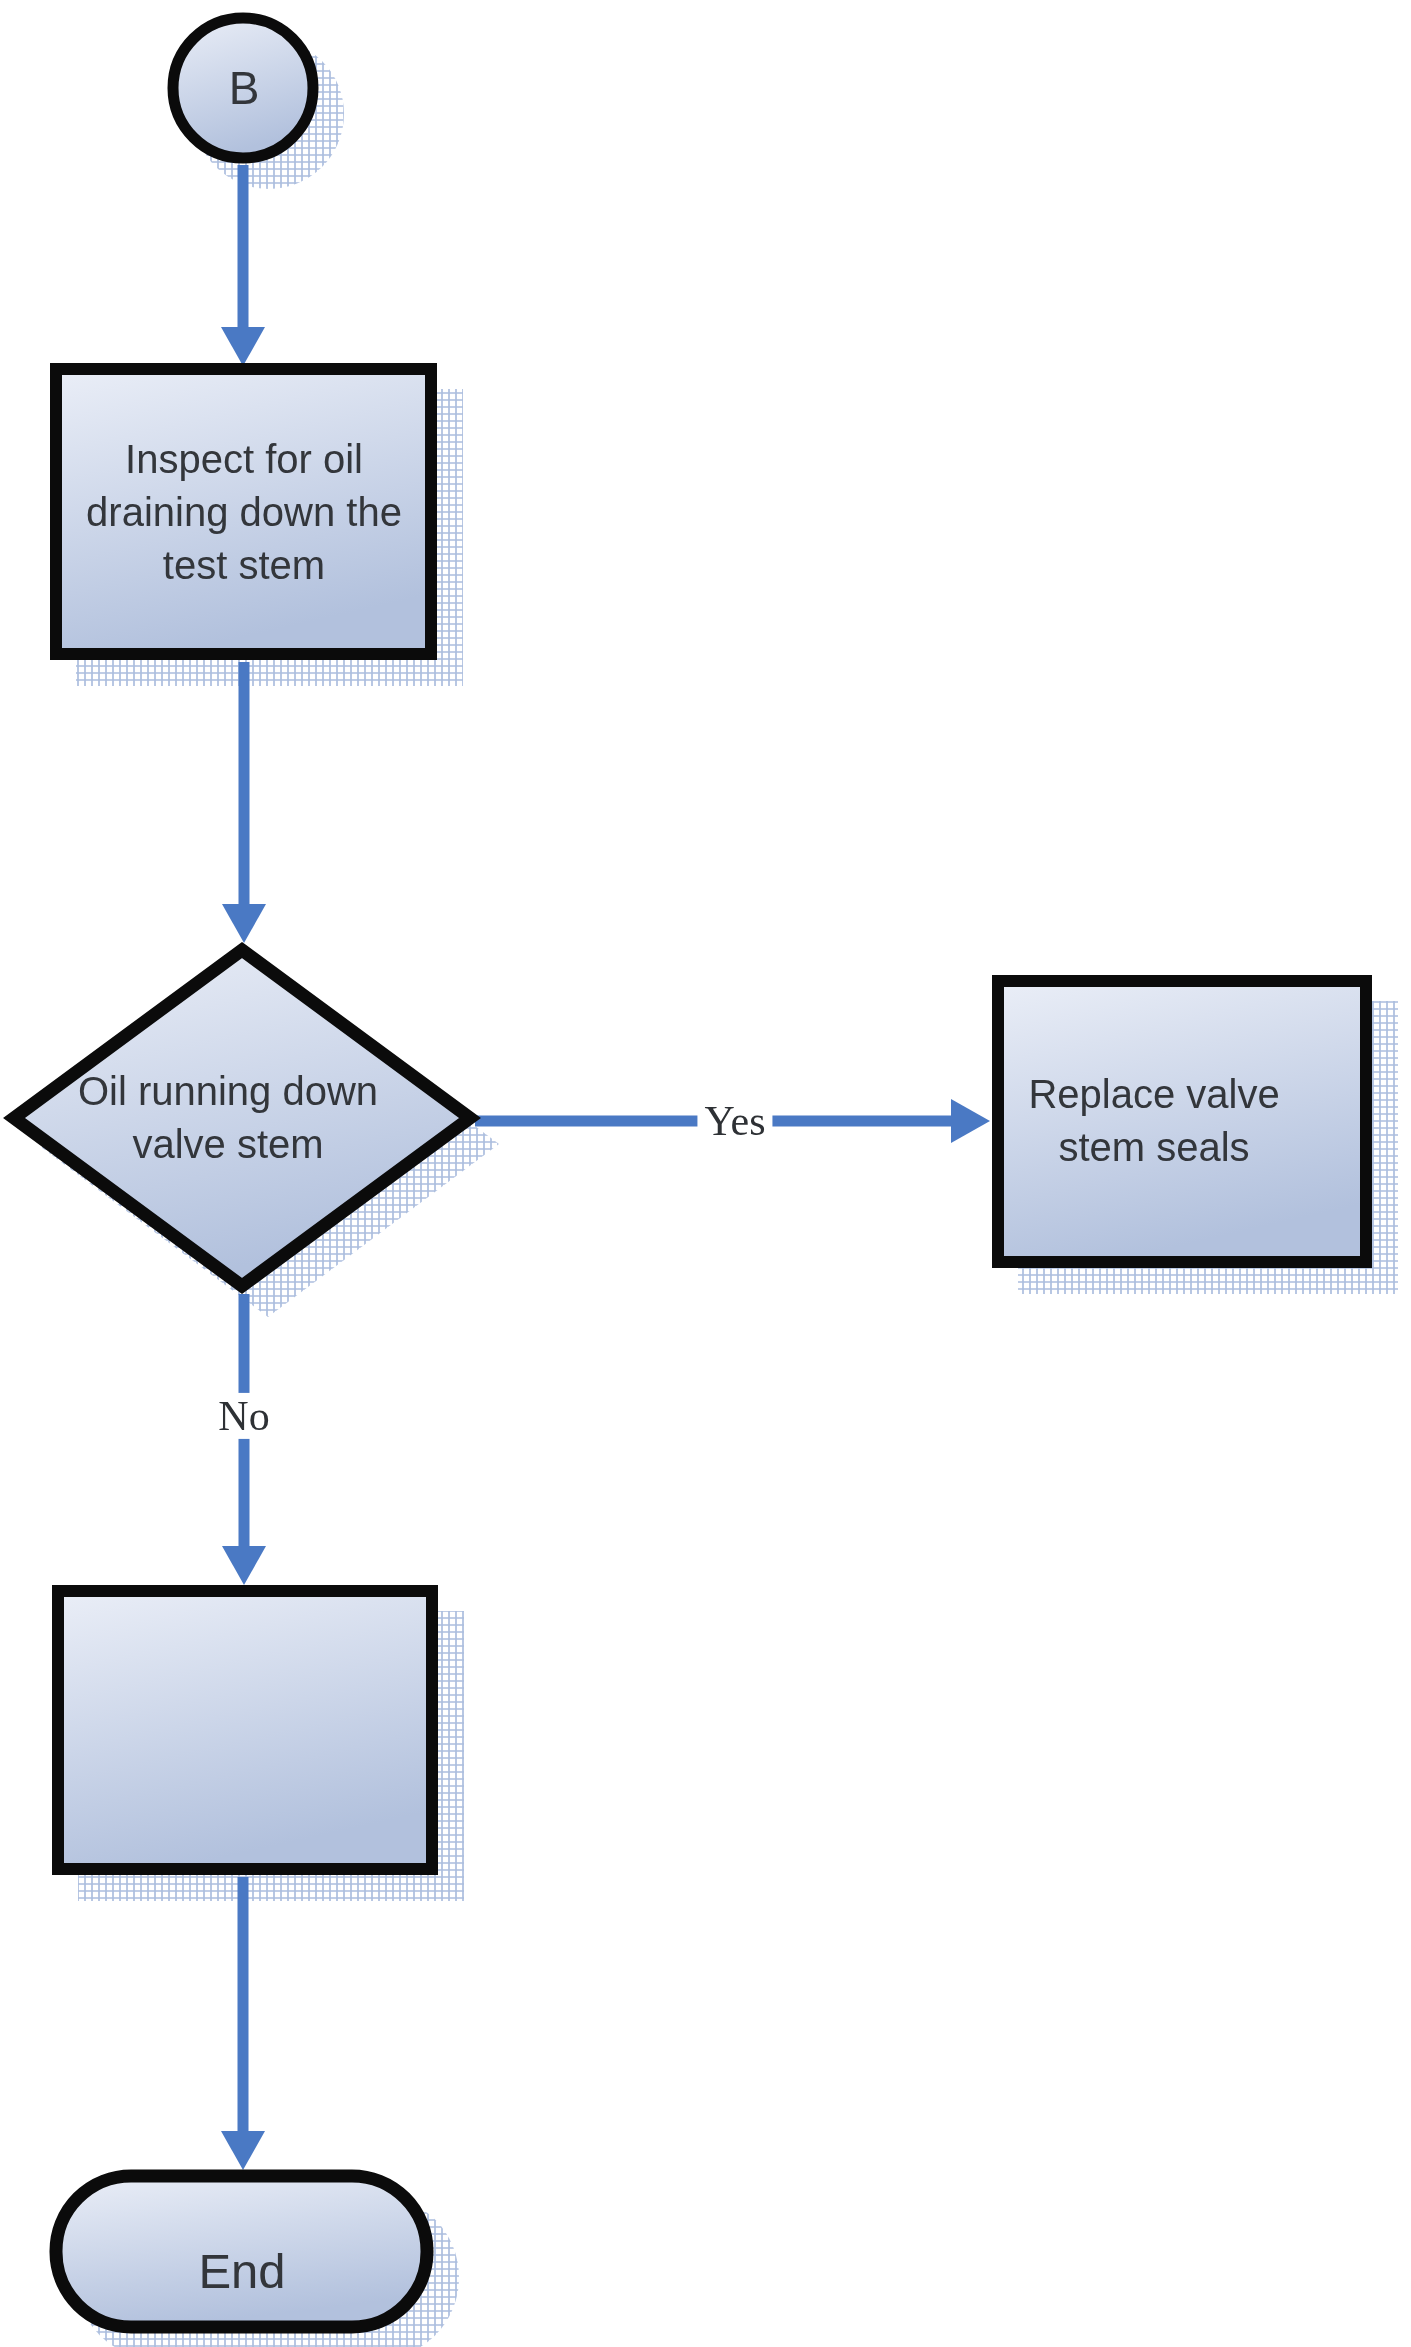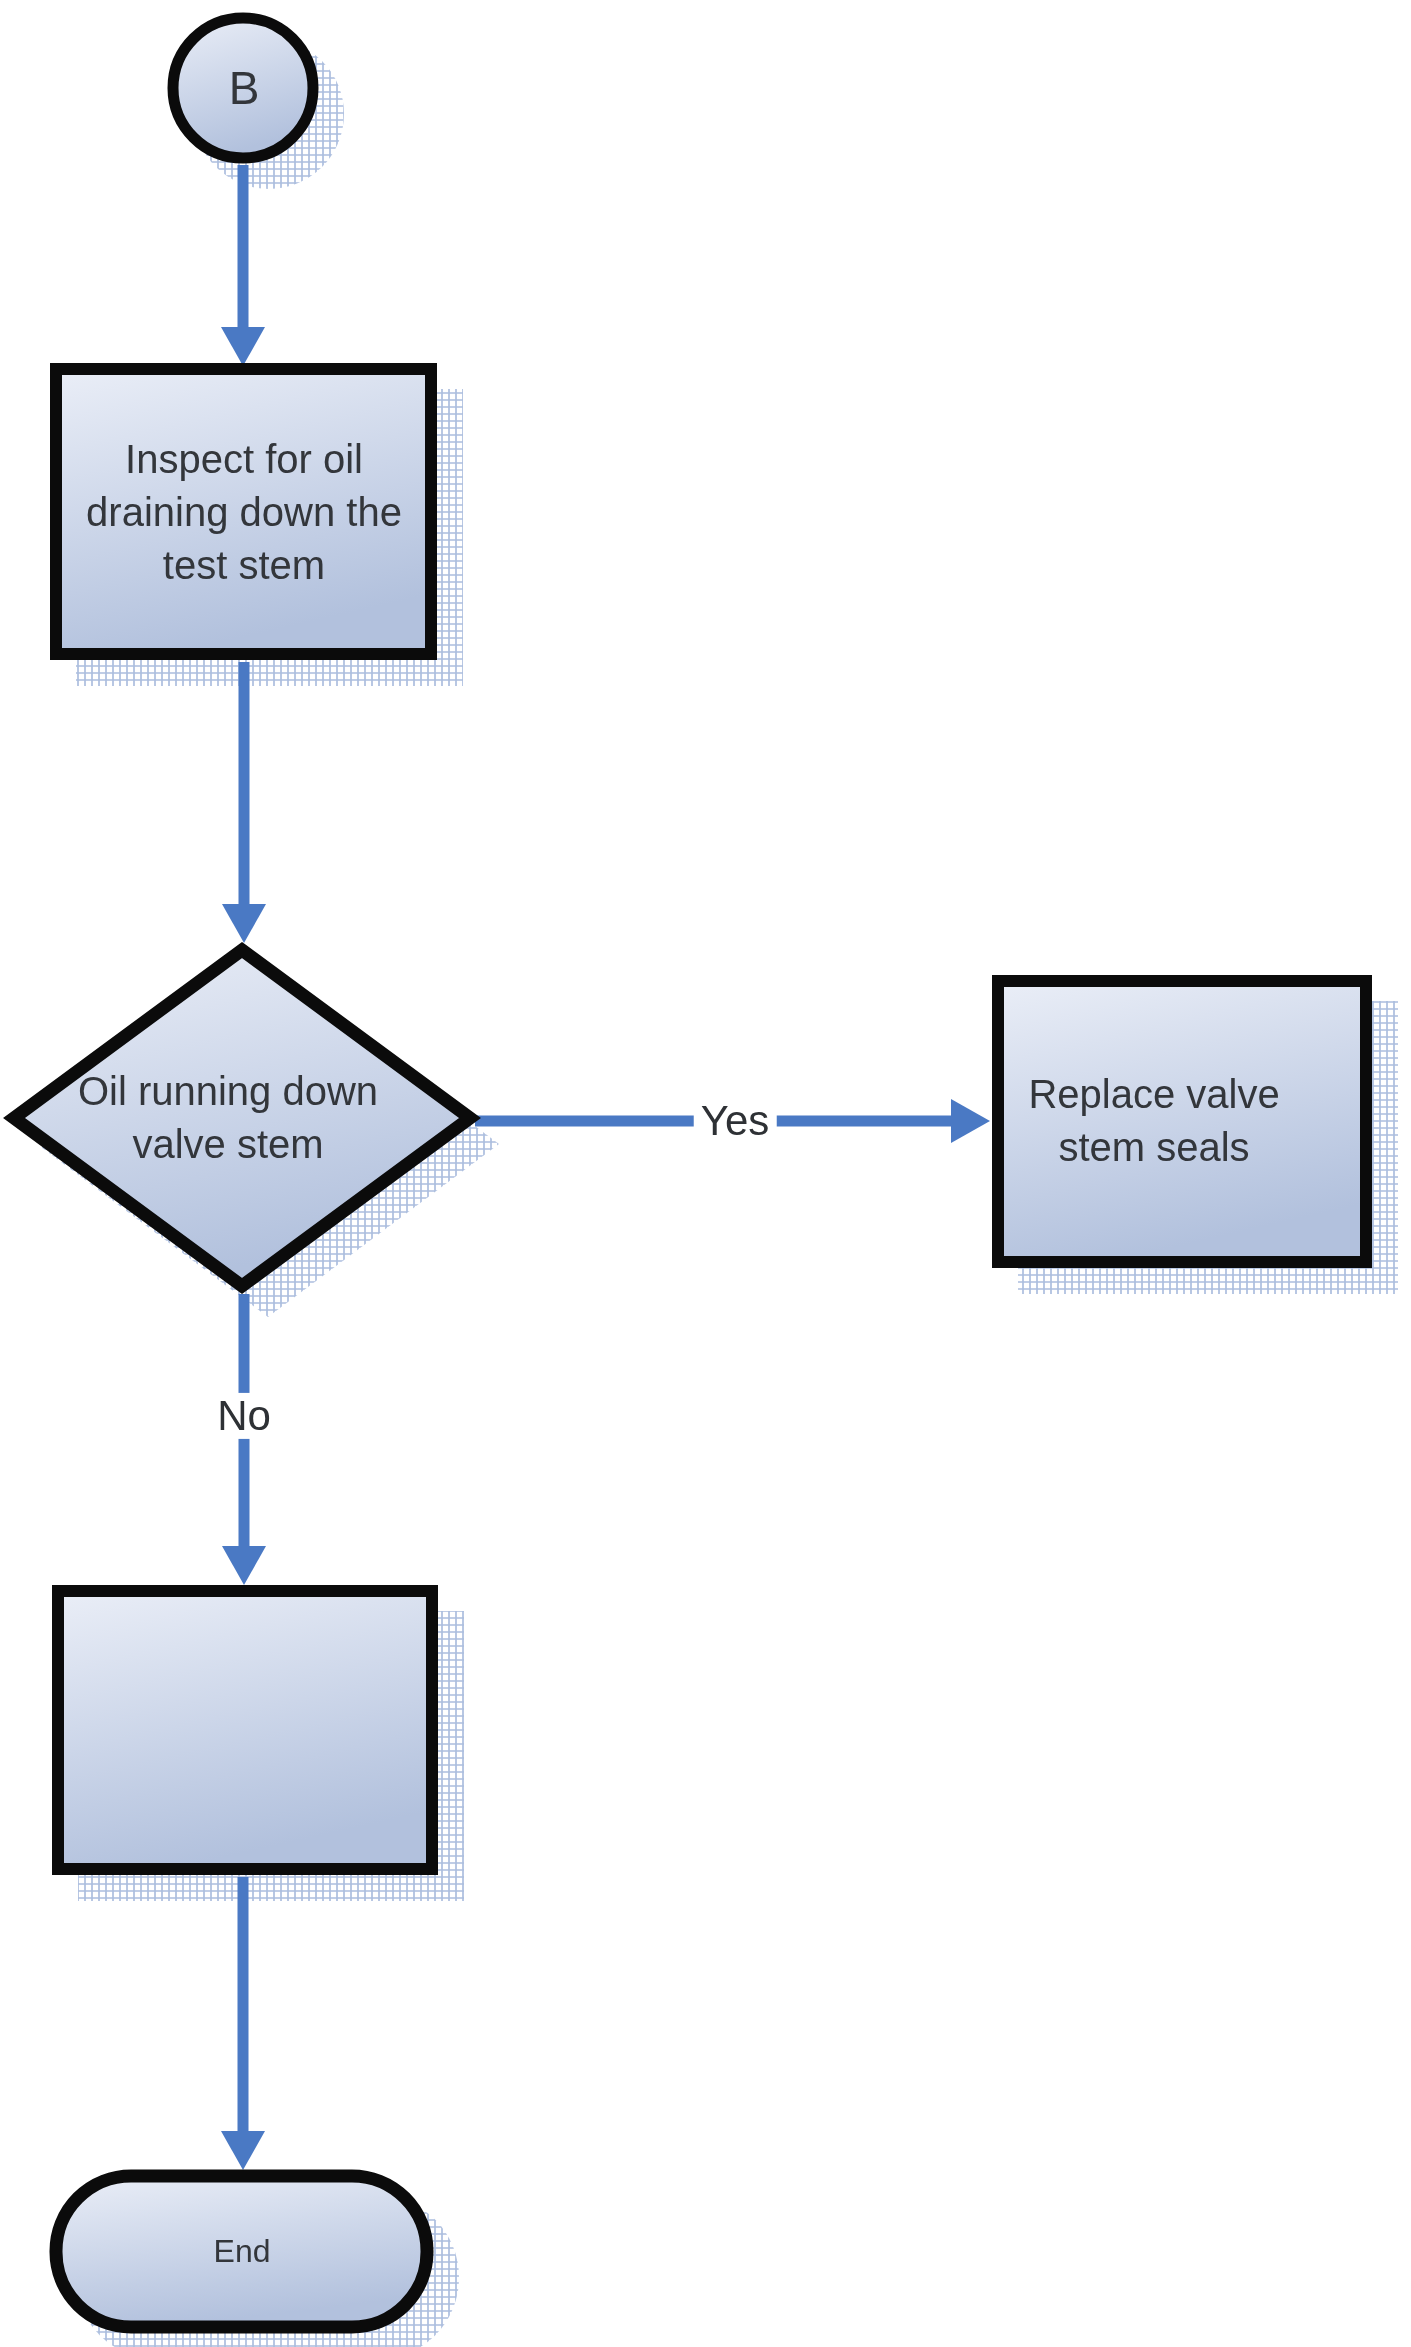--- a/index.html
+++ b/index.html
@@ -27,31 +27,32 @@
     position: absolute;
     transform: translate(-50%, -50%);
     text-align: center;
     white-space: pre-line;
     color: #33363B;
     font-size: 40px;
     line-height: 1.32;
     z-index: 3;
   }
   .label.node-connector { font-size: 46px; }
-  .label.node-terminator { font-size: 32px; }
+  .label.node-terminator { font-size: 49px; margin-top: 20px; }
   .edge-label {
     position: absolute;
     transform: translate(-50%, -50%);
     text-align: left;
     color: #2E3135;
     font-size: 42px;
     line-height: 1.1;
     background: #ffffff;
     padding: 0 7px;
     z-index: 4;
+    font-family: Liberation Serif, serif;
   }
   .lbl-b        { left: 244px; top: 88px; }
   .lbl-inspect  { left: 244px; top: 512px;  width: 380px; }
   .lbl-decision { left: 228px; top: 1118px; width: 430px; }
   .lbl-replace  { left: 1154px; top: 1121px; width: 360px; }
   .lbl-start    { left: 245px; top: 1729px; width: 410px; }
   .lbl-end      { left: 242px; top: 2251px; }
   .lbl-yes      { left: 735px; top: 1121px; }
   .lbl-no       { left: 244px; top: 1416px; }
 </style>

